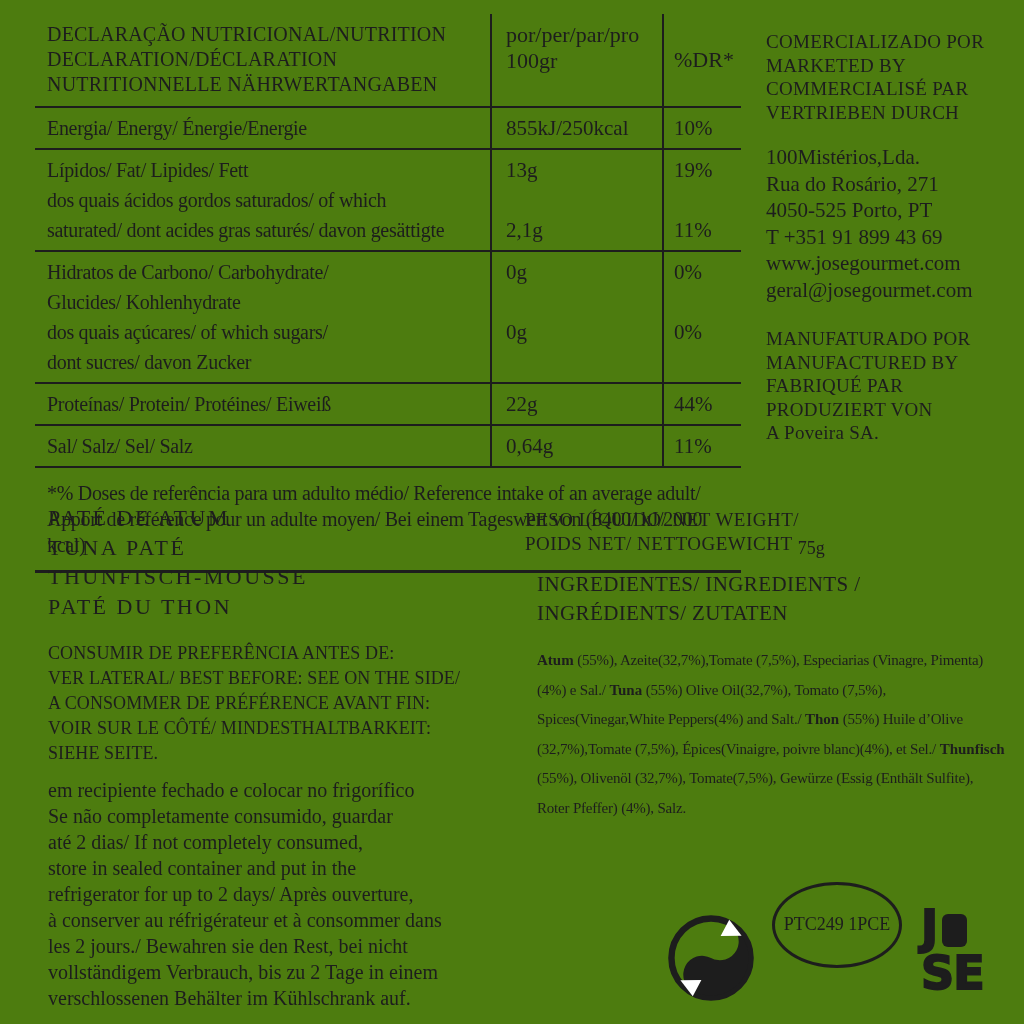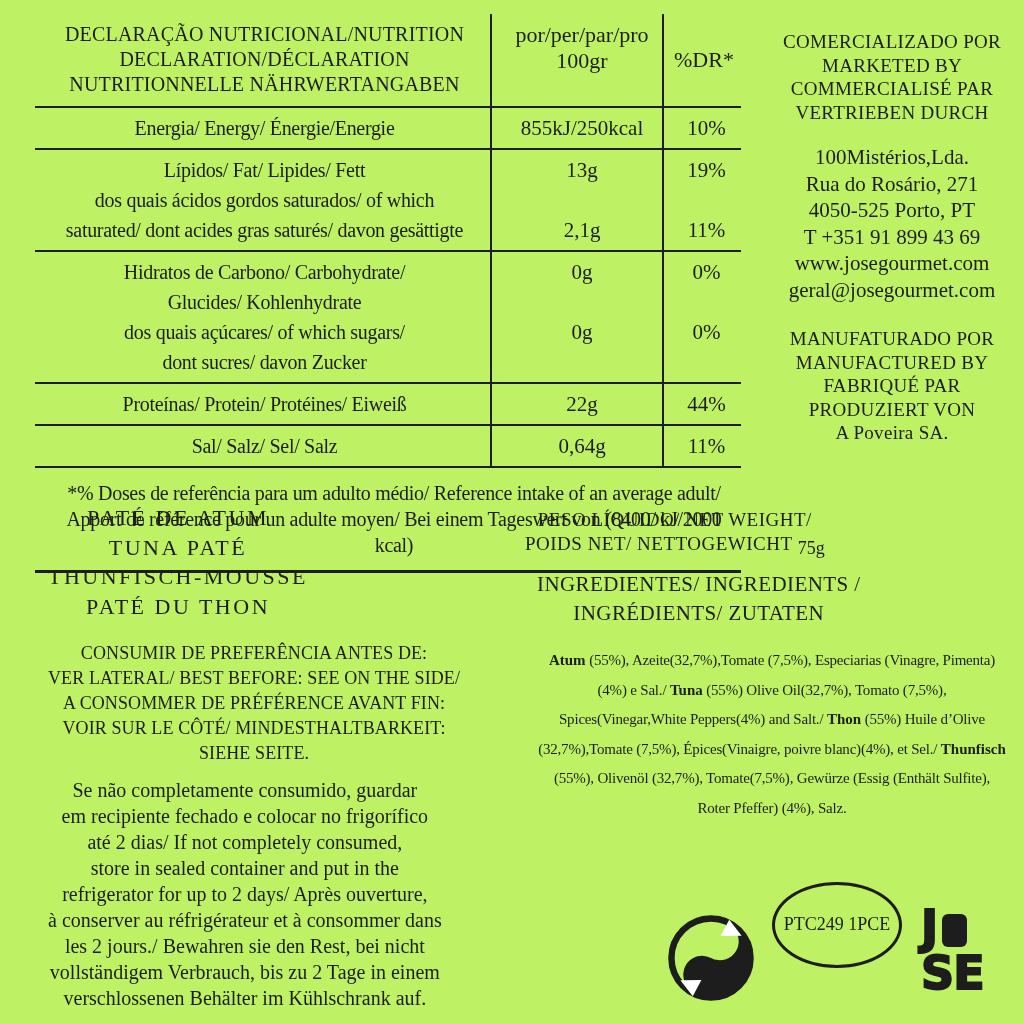--- a/index.html
+++ b/index.html
@@ -1,18 +1,18 @@
 <!DOCTYPE html>
 <html><head>
 <meta charset="utf-8">
 <style>
   html,body { margin:0; padding:0; background:#ffffff; }
   .page {
-    position:relative; width:1024px; height:1024px; background:#bef264;
-    color:#1d1d1d; font-family:"Liberation Serif", serif; overflow:hidden;text-align:center;
+    position:relative; width:1024px; height:1024px; background:#4d7c0f;
+    color:#1d1d1d; font-family:"Liberation Serif", serif; overflow:hidden;
   }
   
   .ntable { position:absolute; left:35px; top:14px; width:706px; }
   .trow { display:grid; grid-template-columns:455px 172px 79px; border-bottom:2px solid #1d1d1d; }
   .c1 { padding:5px 8px 5px 12px; }
   .c2 { border-left:2px solid #1d1d1d; padding:5px 4px 5px 14px; }
   .c3 { border-left:2px solid #1d1d1d; padding:5px 2px 5px 10px; }
   .thead .c1 { font-size:20px; line-height:25px; letter-spacing:0.2px; padding-top:8px; padding-bottom:9px; }
   .thead .c2 { font-size:22px; line-height:26px; padding-top:8px; }
   .thead .c3 { font-size:22px; display:flex; align-items:center; }
@@ -182,22 +182,22 @@
 
   <section class="bestbefore">
     <div class="bbline">CONSUMIR DE PREFERÊNCIA ANTES DE:</div>
     <div class="bbline">VER LATERAL/ BEST BEFORE: SEE ON THE SIDE/</div>
     <div class="bbline">A CONSOMMER DE PRÉFÉRENCE AVANT FIN:</div>
     <div class="bbline">VOIR SUR LE CÔTÉ/ MINDESTHALTBARKEIT:</div>
     <div class="bbline">SIEHE SEITE.</div>
   </section>
 
   <section class="storage">
+    <div class="stline">em recipiente fechado e colocar no frigorífico</div>
     <div class="stline">Se não completamente consumido, guardar</div>
-    <div class="stline">em recipiente fechado e colocar no frigorífico</div>
     <div class="stline">até 2 dias/ If not completely consumed,</div>
     <div class="stline">store in sealed container and put in the</div>
     <div class="stline">refrigerator for up to 2 days/ Après ouverture,</div>
     <div class="stline">à conserver au réfrigérateur et à consommer dans</div>
     <div class="stline">les 2 jours./ Bewahren sie den Rest, bei nicht</div>
     <div class="stline">vollständigem Verbrauch, bis zu 2 Tage in einem</div>
     <div class="stline">verschlossenen Behälter im Kühlschrank auf.</div>
   </section>
 
   <section class="netweight">

